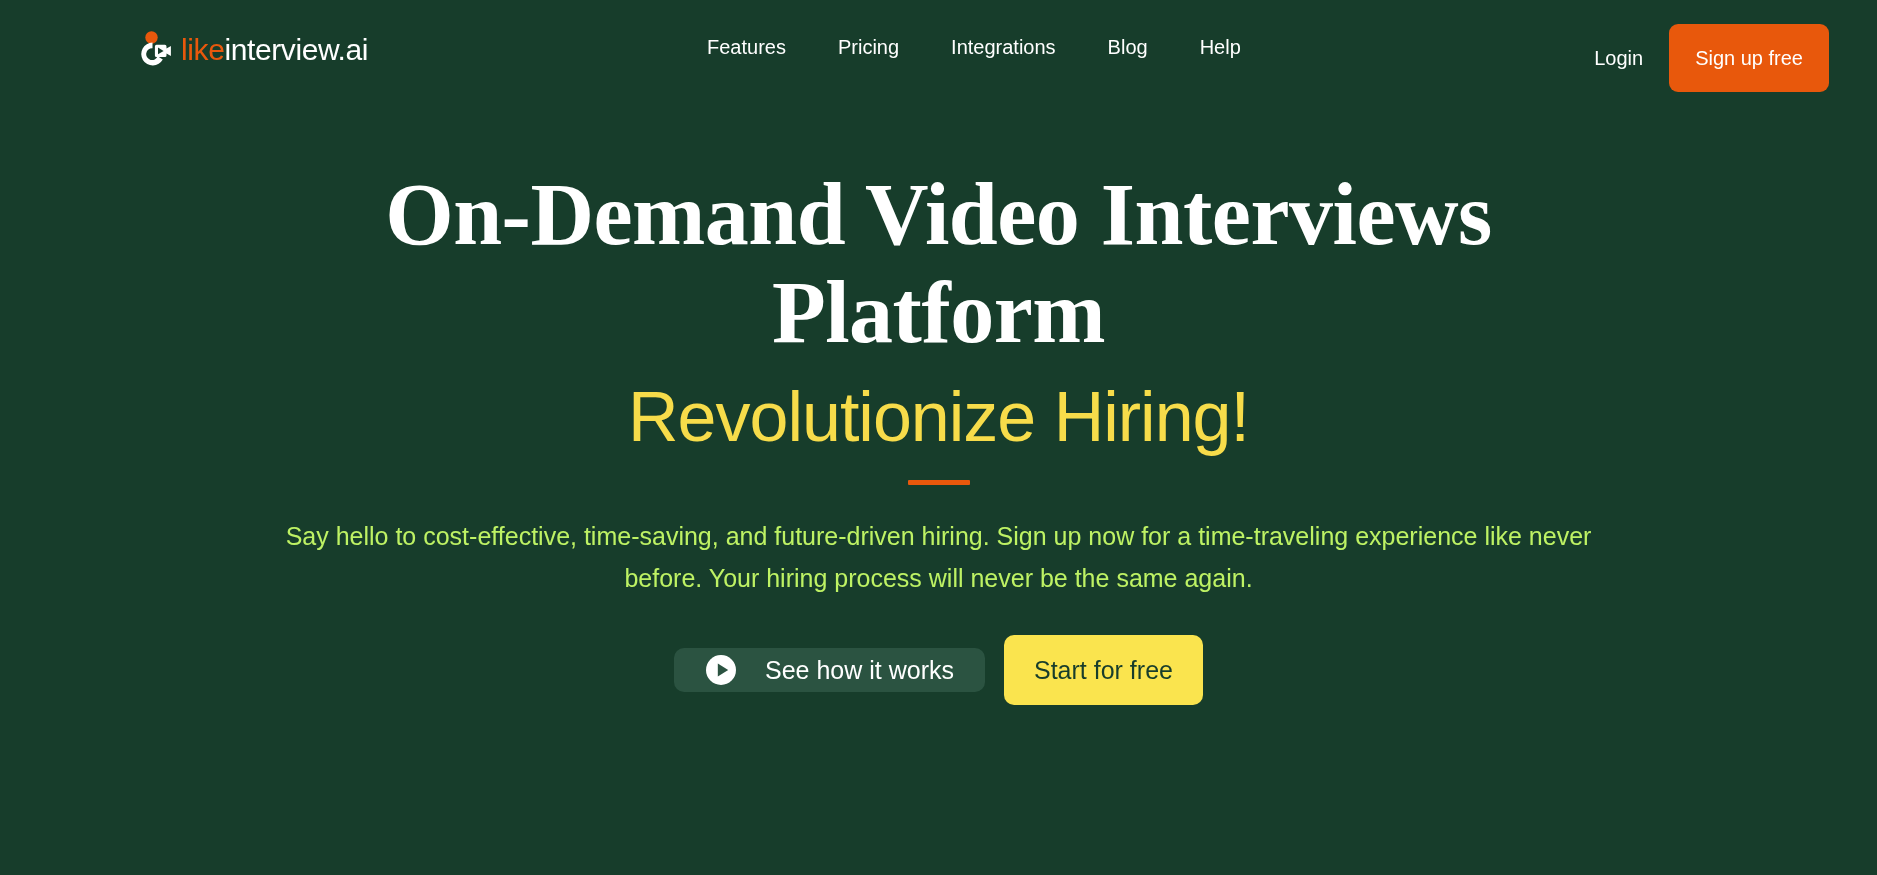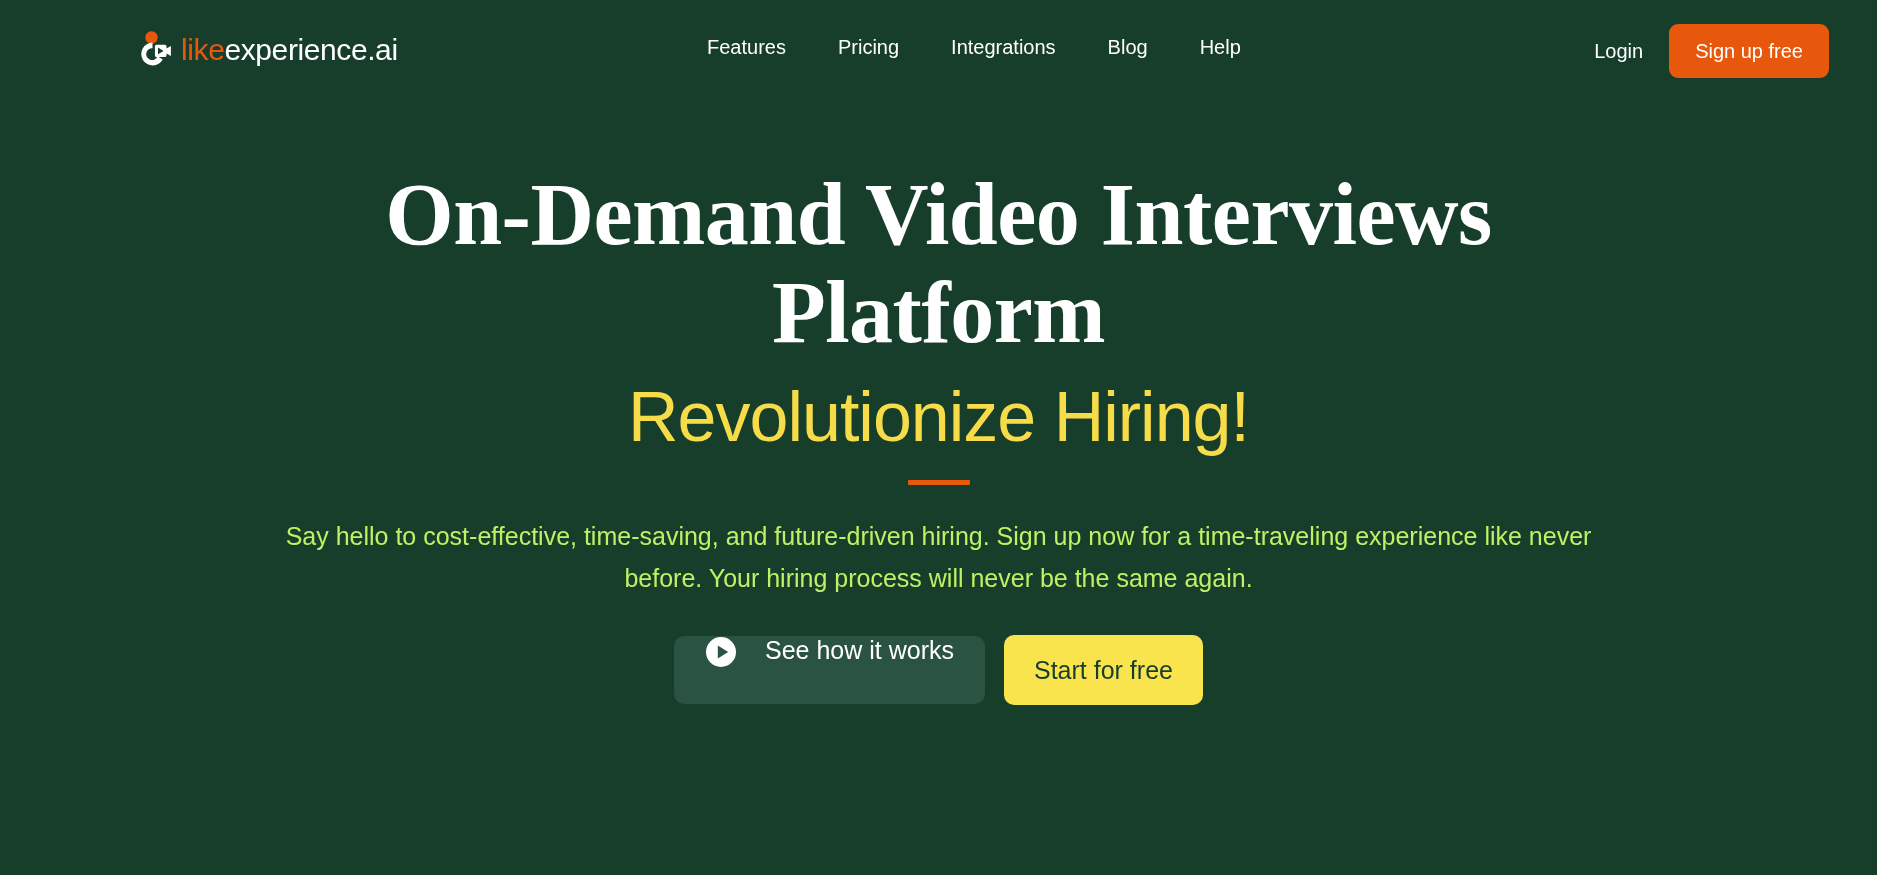--- a/index.html
+++ b/index.html
@@ -94,21 +94,21 @@
     padding: 6px 4px;
   }
   .signup-btn {
     background: #E8580C;
     color: #FFFFFF;
     font-size: 20px;
     font-family: "Liberation Sans", sans-serif;
     border: none;
     border-radius: 9px;
     padding: 0 26px;
-    height: 54px;
+    height: 68px;
     line-height: 54px;
     white-space: nowrap;
     cursor: pointer;
   }
 
   
   .hero {
     position: absolute;
     top: 94px; left: 0;
     width: 1877px;
@@ -158,26 +158,27 @@
   .cta-row {
     margin-top: 36px;
     display: flex;
     justify-content: center;
     align-items: center;
     gap: 19px;
   }
 
   .btn-ghost {
     display: inline-flex;
+    align-items: center;
     gap: 28px;
     background: #2B5341;
     color: #FFFFFF;
     border: none;
     border-radius: 10px;
-    height: 68px;
+    height: 44px;
     padding: 0 31px;
     font-size: 25px;
     font-family: "Liberation Sans", sans-serif;
     cursor: pointer;
     white-space: nowrap;
   }
 
   .play-icon { width: 32px; height: 32px; display: block; flex: 0 0 auto; }
 
   .btn-yellow {
@@ -200,21 +201,21 @@
 
   <header class="header">
 
     <a class="brand" href="#">
       <svg class="brand-mark" viewBox="0 0 44 40" aria-hidden="true">
         <circle cx="20.5" cy="7.5" r="6.2" fill="#E8580C"></circle>
         <path d="M21.5 12.5 A11.5 11.5 0 1 0 31.8 29.6 L26.6 26.3 A5.9 5.9 0 1 1 21.5 18.3 Z" fill="#FFFFFF"></path>
         <path d="M25.5 14.8 h8.4 a1.6 1.6 0 0 1 1.6 1.6 v2.0 l4.4 -2.5 v10.0 l-4.4 -2.5 v2.0 a1.6 1.6 0 0 1 -1.6 1.6 h-8.4 a1.6 1.6 0 0 1 -1.6 -1.6 v-9.0 a1.6 1.6 0 0 1 1.6 -1.6 z" fill="#FFFFFF"></path>
         <path d="M27.0 17.6 l5.6 3.3 l-5.6 3.3 z" fill="#173D2B"></path>
       </svg>
-      <span class="brand-text"><span class="seg-async">like</span><span class="seg-rest">experience.ai</span></span>
+      <span class="brand-text"><span class="seg-async">like</span><span class="seg-rest">interview.ai</span></span>
     </a>
 
     <nav class="nav">
       <a class="nav-link" href="#">Features</a>
       <a class="nav-link" href="#">Pricing</a>
       <a class="nav-link" href="#">Integrations</a>
       <a class="nav-link" href="#">Blog</a>
       <a class="nav-link" href="#">Help</a>
     </nav>
 

